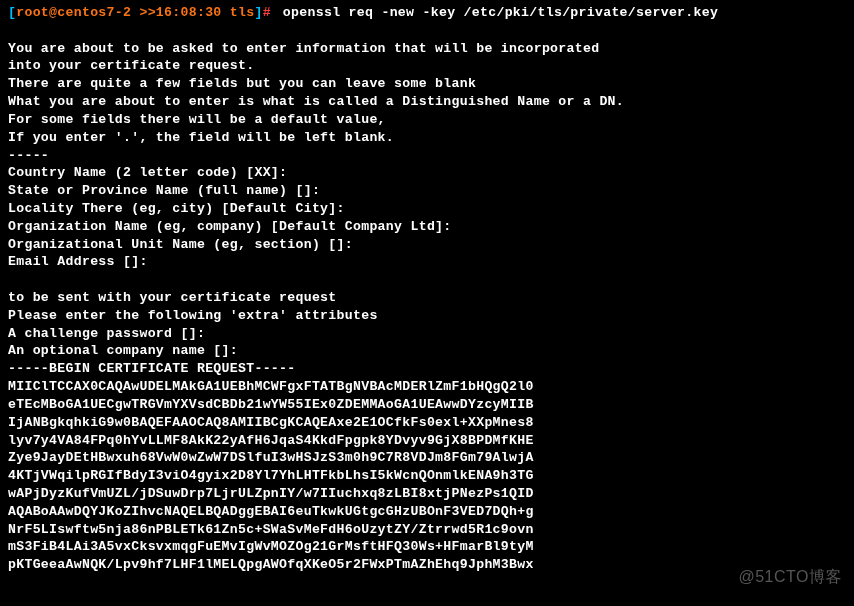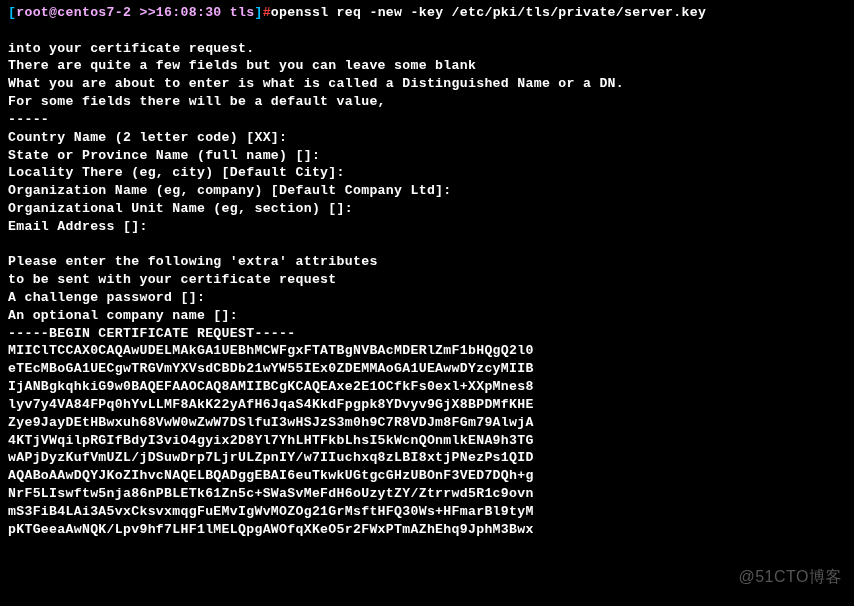--- a/index.html
+++ b/index.html
@@ -18,63 +18,66 @@
       height: 606px;
       overflow: hidden;
       position: relative;
       font-weight: bold;
       letter-spacing: 0.3px;
     }
     .line {
       white-space: pre;
     }
     .prompt-user {
-      color: #f0abfc;
+      color: #f97316;
     }
     .prompt-bracket {
       color: #00bfff;
     }
     .prompt-hash {
       color: #ff4040;
     }
     .cmd {
       color: #ffffff;
+      margin-left: 12px;
     }
     .watermark {
       position: absolute;
       bottom: 18px;
       right: 12px;
       color: #555;
       font-family: sans-serif;
       font-size: 16px;
       font-weight: normal;
       letter-spacing: 0.5px;
     }
   </style>
 </head>
 <body>
 
 <div id="terminal">
   <div class="line"><span class="prompt-bracket">[</span><span class="prompt-user">root@centos7-2 &gt;&gt;16:08:30 tls</span><span class="prompt-bracket">]</span><span class="prompt-hash">#</span><span class="cmd">openssl req -new -key /etc/pki/tls/private/server.key</span></div>
   <div id="output-lines">
       <div class="line"> </div>
+      <div class="line">You are about to be asked to enter information that will be incorporated</div>
       <div class="line">into your certificate request.</div>
       <div class="line">There are quite a few fields but you can leave some blank</div>
       <div class="line">What you are about to enter is what is called a Distinguished Name or a DN.</div>
       <div class="line">For some fields there will be a default value,</div>
+      <div class="line">If you enter '.', the field will be left blank.</div>
       <div class="line">-----</div>
       <div class="line">Country Name (2 letter code) [XX]:</div>
       <div class="line">State or Province Name (full name) []:</div>
       <div class="line">Locality There (eg, city) [Default City]:</div>
       <div class="line">Organization Name (eg, company) [Default Company Ltd]:</div>
       <div class="line">Organizational Unit Name (eg, section) []:</div>
       <div class="line">Email Address []:</div>
       <div class="line"> </div>
+      <div class="line">to be sent with your certificate request</div>
       <div class="line">Please enter the following 'extra' attributes</div>
-      <div class="line">to be sent with your certificate request</div>
       <div class="line">A challenge password []:</div>
       <div class="line">An optional company name []:</div>
       <div class="line">-----BEGIN CERTIFICATE REQUEST-----</div>
       <div class="line">MIIClTCCAX0CAQAwUDELMAkGA1UEBhMCWFgxFTATBgNVBAcMDERlZmF1bHQgQ2l0</div>
       <div class="line">eTEcMBoGA1UECgwTRGVmYXVsdCBDb21wYW55IEx0ZDEMMAoGA1UEAwwDYzcyMIIB</div>
       <div class="line">IjANBgkqhkiG9w0BAQEFAAOCAQ8AMIIBCgKCAQEAxe2E1OCfkFs0exl+XXpMnes8</div>
       <div class="line">lyv7y4VA84FPq0hYvLLMF8AkK22yAfH6JqaS4KkdFpgpk8YDvyv9GjX8BPDMfKHE</div>
       <div class="line">Zye9JayDEtHBwxuh68VwW0wZwW7DSlfuI3wHSJzS3m0h9C7R8VDJm8FGm79AlwjA</div>
       <div class="line">4KTjVWqilpRGIfBdyI3viO4gyix2D8Yl7YhLHTFkbLhsI5kWcnQOnmlkENA9h3TG</div>
       <div class="line">wAPjDyzKufVmUZL/jDSuwDrp7LjrULZpnIY/w7IIuchxq8zLBI8xtjPNezPs1QID</div>

